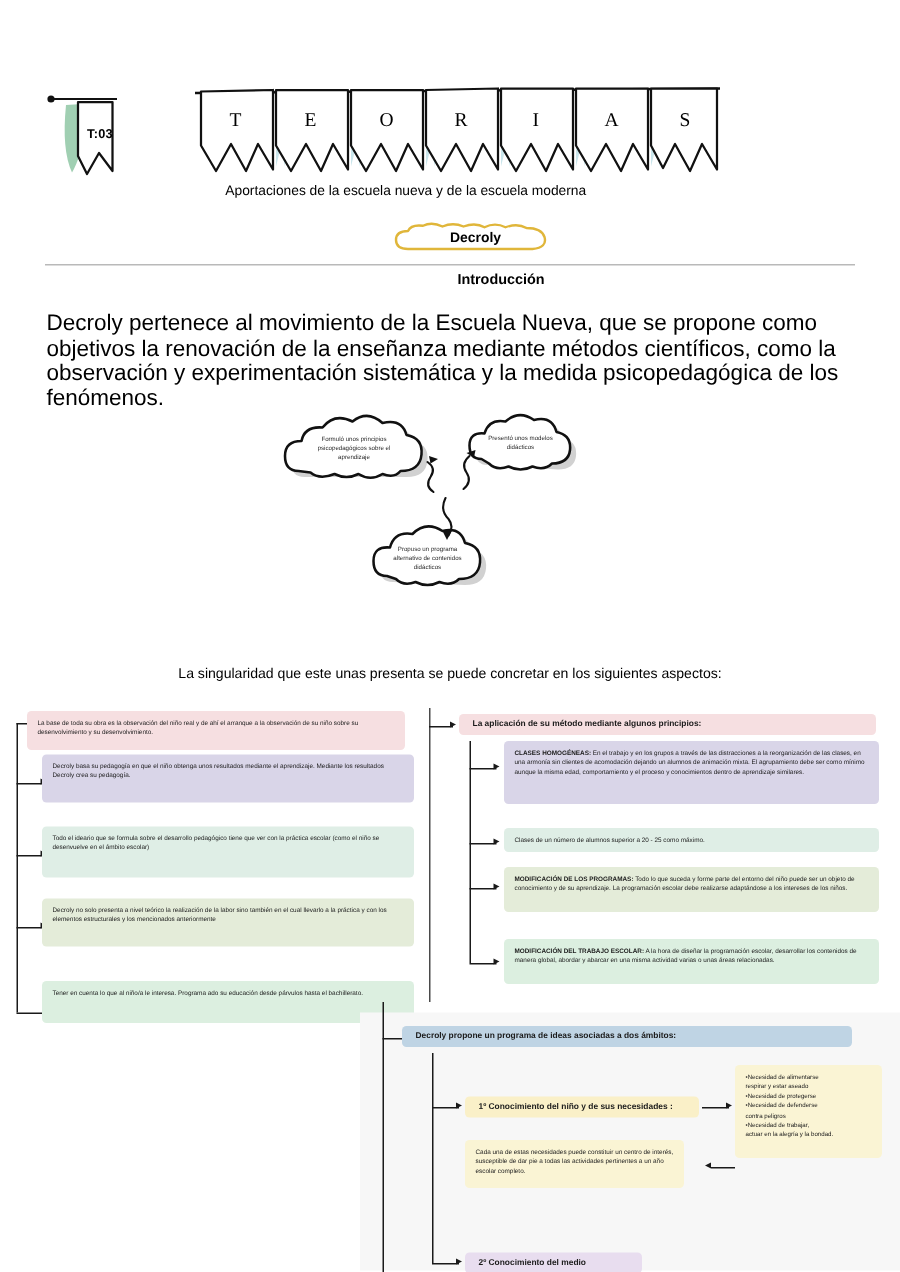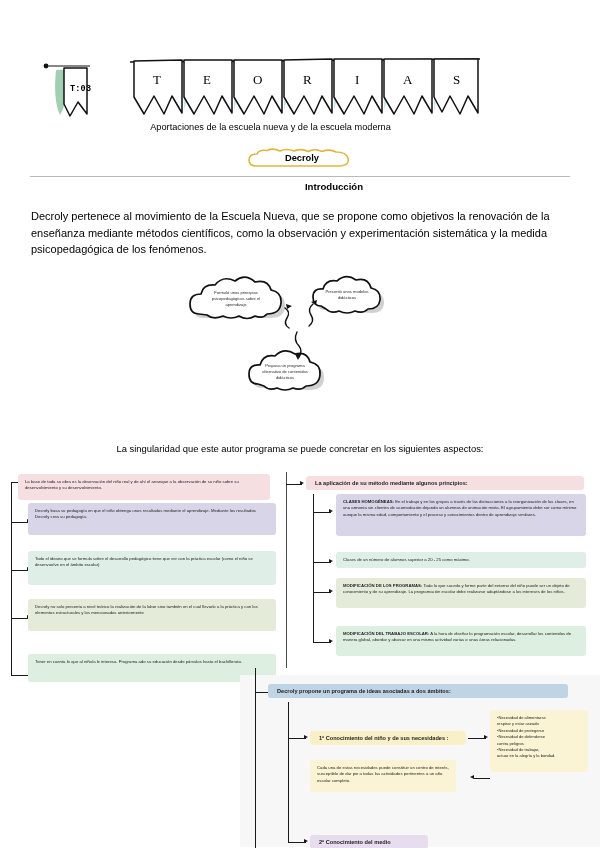--- a/index.html
+++ b/index.html
@@ -2,32 +2,32 @@
 <html><head>
 <meta charset="utf-8">
 <style>
   html,body{margin:0;padding:0;background:#ffffff;}
   body{width:600px;height:848px;position:relative;font-family:"Liberation Sans",sans-serif;color:#000;overflow:hidden;}
 
   .page{position:absolute;left:0;top:0;width:600px;height:848px;background:#fff;}
 
   
   .banner{position:absolute;left:0;top:55px;width:600px;height:75px;}
-  .tag-flag{position:absolute;left:40px;top:5px;width:80px;height:70px;font-family:Liberation Mono, monospace;}
+  .tag-flag{position:absolute;left:28px;top:5px;width:80px;height:70px;}
   .tag-flag .t-label{position:absolute;left:30px;top:24px;font-size:8.5px;font-weight:bold;letter-spacing:.2px;}
   .bunting{position:absolute;left:128px;top:0px;width:356px;height:72px;}
   .bunting .letter{position:absolute;top:17px;font-size:13px;font-weight:normal;font-family:"Liberation Serif",serif;}
 
   
   .subtitle{position:absolute;left:0;top:122px;width:541px;text-align:center;font-size:9.2px;}
-  .decroly-chip{position:absolute;left:245px;top:148px;width:114px;height:22px;}
+  .decroly-chip{position:absolute;left:260px;top:148px;width:114px;height:22px;}
   .decroly-chip .chip-txt{position:absolute;left:0;top:5px;width:114px;text-align:center;font-size:9.3px;font-weight:bold;}
   .rule{position:absolute;left:30px;top:176px;width:540px;height:1px;background:#b9b9b9;}
   .h-intro{position:absolute;left:0;top:181px;width:600px;text-align:center;font-size:9.6px;font-weight:bold;padding-left:34px;}
-  .intro-p{position:absolute;left:31px;top:208px;width:540px;font-size:11px;line-height:16.5px;text-align:left;}
+  .intro-p{position:absolute;left:31px;top:208px;width:540px;font-size:15px;line-height:16.5px;text-align:left;}
 
   
   .clouds{position:absolute;left:185px;top:262px;width:230px;height:135px;}
   .cloud{position:absolute;}
   .cloud .ctxt{position:absolute;left:0;top:0;width:100%;height:100%;display:flex;flex-direction:column;
      align-items:center;justify-content:center;text-align:center;font-size:4.1px;line-height:6.2px;
      color:#2a2a2a;padding:0 12px;box-sizing:border-box;font-family:"Liberation Sans",sans-serif;}
 
   .h-aport{position:absolute;left:0;top:418px;width:600px;text-align:center;font-size:9.6px;font-weight:bold;}
   .lead{position:absolute;left:0;top:443px;width:600px;text-align:center;font-size:9.4px;}
@@ -146,21 +146,21 @@
       <div class="ctxt">Formuló unos principios psicopedagógicos sobre el aprendizaje</div>
     </div>
     <div class="cloud" style="left:128px;top:16px;width:68px;height:34px;">
       <div class="ctxt">Presentó unos modelos didácticos</div>
     </div>
     <div class="cloud" style="left:64px;top:92px;width:72px;height:36px;">
       <div class="ctxt">Propuso un programa alternativo de contenidos didácticos</div>
     </div>
   </div>
 
-  <div class="lead">La singularidad que este autor programa se puede concretar en los siguientes aspectos:</div>
+  <div class="lead">La singularidad que este unas presenta se puede concretar en los siguientes aspectos:</div>
 
   <div class="map">
 
     <div class="vline" style="left:11px;top:12px;height:193px;"></div>
     <div class="hline" style="left:11px;top:12px;width:14px;"></div>
     <div class="hline" style="left:11px;top:52px;width:18px;"></div>
     <div class="arr" style="left:27px;top:49.4px;"></div>
     <div class="hline" style="left:11px;top:100px;width:18px;"></div>
     <div class="arr" style="left:27px;top:97.4px;"></div>
     <div class="hline" style="left:11px;top:148px;width:18px;"></div>

